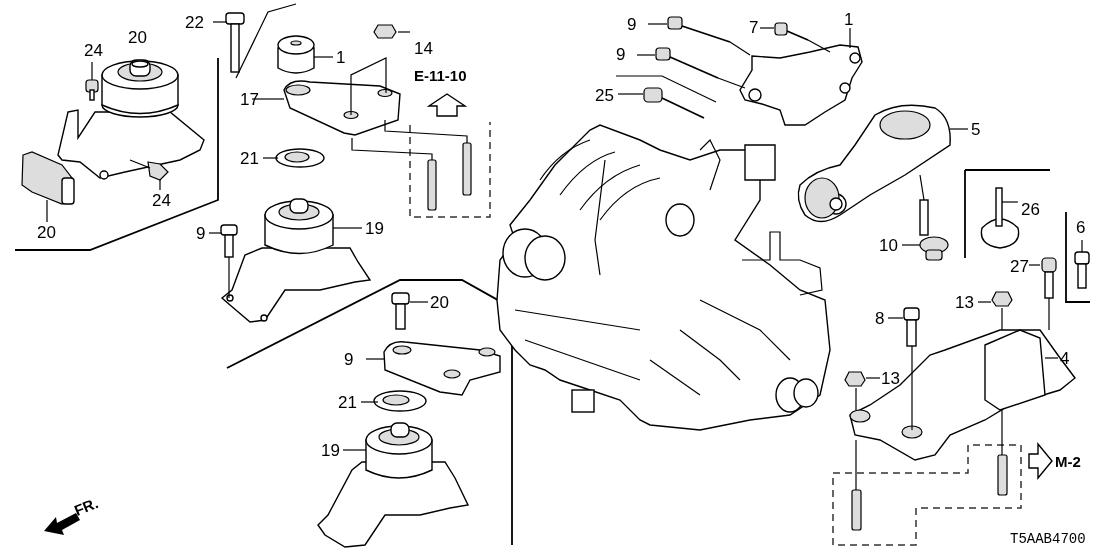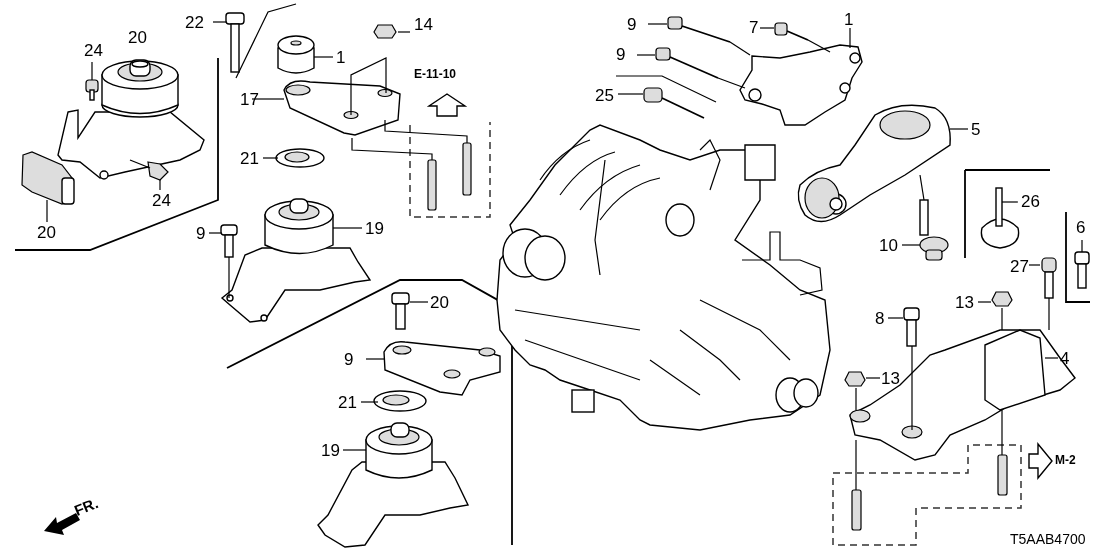--- a/index.html
+++ b/index.html
@@ -1,23 +1,23 @@
 <!DOCTYPE html>
 <html><head>
 <meta charset="utf-8">
 <style>
   html, body { margin:0; padding:0; background:#ffffff; }
   body { width:1108px; height:554px; position:relative; overflow:hidden;
          font-family:"Liberation Sans", sans-serif; color:#000; }
   #diagram { position:absolute; left:0; top:0; width:1108px; height:554px; }
   .lbl { position:absolute; font-size:17px; line-height:17px; color:#000;
          font-family:"Liberation Sans", sans-serif; white-space:nowrap; }
-  .ref { position:absolute; font-size:12px; font-weight:bold;
+  .ref { position:absolute; font-size:15px; font-weight:bold;
          font-family:"Liberation Sans", sans-serif; white-space:nowrap; }
-  .code { position:absolute; font-size:14px; font-family:Liberation Sans, sans-serif;text-align:right; }
+  .code { position:absolute; font-size:14px; font-family:Liberation Mono, monospace;text-align:right; }
   svg .ln { stroke:#000; stroke-width:1.2; fill:none; }
   svg .thick { stroke:#000; stroke-width:1.8; fill:none; }
   svg .dash { stroke:#333; stroke-width:1.5; fill:none; stroke-dasharray:7 5; }
   svg .part { stroke:#000; stroke-width:1.4; fill:#fff; }
   svg .partd { stroke:#000; stroke-width:1.2; fill:#ddd; }
 </style>
 </head>
 <body>
 
 <div id="diagram">
@@ -286,36 +286,36 @@
 <span class="lbl" style="left:971px;top:121px">5</span>
 <span class="lbl" style="left:1076px;top:219px">6</span>
 <span class="lbl" style="left:749px;top:19px">7</span>
 <span class="lbl" style="left:875px;top:310px">8</span>
 <span class="lbl" style="left:196px;top:225px">9</span>
 <span class="lbl" style="left:879px;top:237px">10</span>
 <span class="lbl" style="left:627px;top:16px">9</span>
 <span class="lbl" style="left:616px;top:46px">9</span>
 <span class="lbl" style="left:955px;top:294px">13</span>
 <span class="lbl" style="left:881px;top:370px">13</span>
-<span class="lbl" style="left:414px;top:16px">14</span>
+<span class="lbl" style="left:414px;top:40px">14</span>
 <span class="lbl" style="left:336px;top:49px">1</span>
 <span class="lbl" style="left:344px;top:351px">9</span>
 <span class="lbl" style="left:240px;top:91px">17</span>
 <span class="lbl" style="left:128px;top:29px">20</span>
 <span class="lbl" style="left:365px;top:220px">19</span>
 <span class="lbl" style="left:321px;top:442px">19</span>
 <span class="lbl" style="left:37px;top:224px">20</span>
 <span class="lbl" style="left:240px;top:150px">21</span>
 <span class="lbl" style="left:338px;top:394px">21</span>
 <span class="lbl" style="left:185px;top:14px">22</span>
 <span class="lbl" style="left:430px;top:294px">20</span>
 <span class="lbl" style="left:84px;top:42px">24</span>
 <span class="lbl" style="left:152px;top:192px">24</span>
 <span class="lbl" style="left:595px;top:87px">25</span>
-<span class="lbl" style="left:1021px;top:193px">26</span>
+<span class="lbl" style="left:1021px;top:201px">26</span>
 <span class="lbl" style="left:1010px;top:258px">27</span>
 
 
 <span class="ref" style="left:414px;top:67px">E-11-10</span>
 <span class="ref" style="left:1055px;top:453px">M-2</span>
 
 
 <span class="ref" style="left:78px;top:502px;font-size:15px;transform:rotate(-22deg);transform-origin:left bottom;">FR.</span>
 
 

